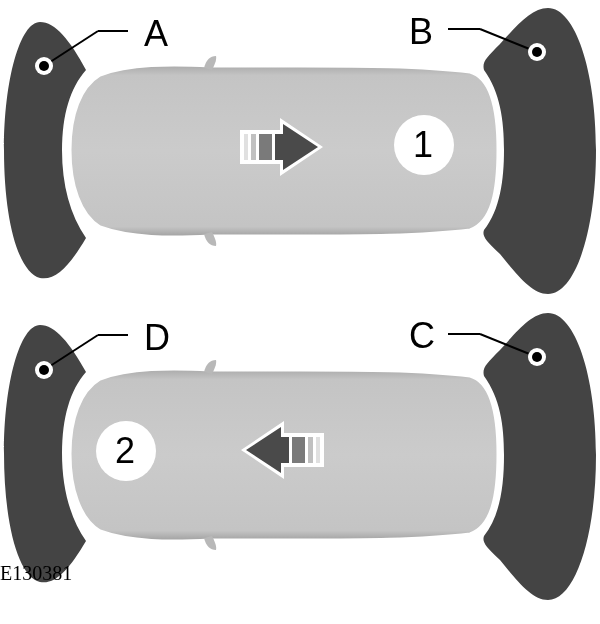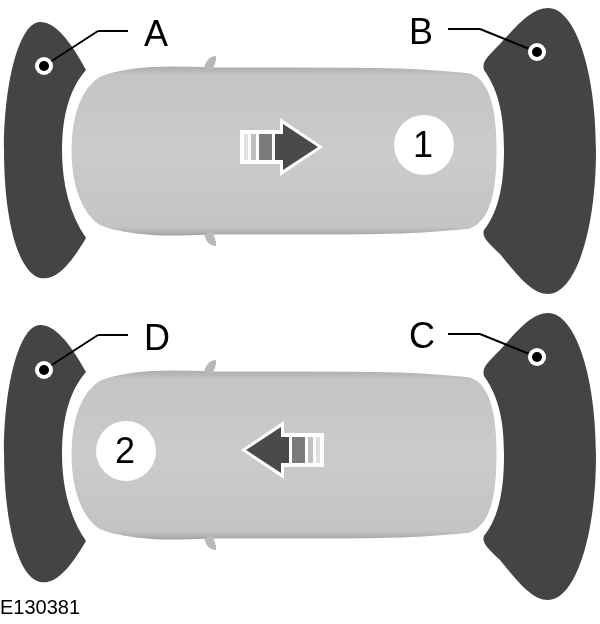--- a/index.html
+++ b/index.html
@@ -1,19 +1,19 @@
 <!DOCTYPE html>
 <html><head>
   <meta charset="utf-8">
   <style>
     html, body { margin: 0; padding: 0; background: #ffffff; }
     body { width: 600px; height: 624px; position: relative; overflow: hidden; font-family: "Liberation Sans", sans-serif; }
     .diagram { position: absolute; left: 0; top: 0; width: 600px; height: 624px; }
     .label { position: absolute; font-size: 36px; color: #000; line-height: 1; }
-    .caption { position: absolute; left: 0; top: 597px; font-size: 20px; color: #000; line-height: 1; }
+    .caption { position: absolute; left: 0; top: 563px; font-size: 20px; color: #000; line-height: 1; font-family: Liberation Serif, serif; }
   </style>
 </head>
 <body>
 
 <div class="diagram">
   <svg width="600" height="624" viewBox="0 0 600 624" xmlns="http://www.w3.org/2000/svg">
     <defs>
       <linearGradient id="carGrad" x1="0" y1="0" x2="0" y2="1">
         <stop offset="0" stop-color="#a9a9a9"></stop>
         <stop offset="0.06" stop-color="#c4c4c4"></stop>

